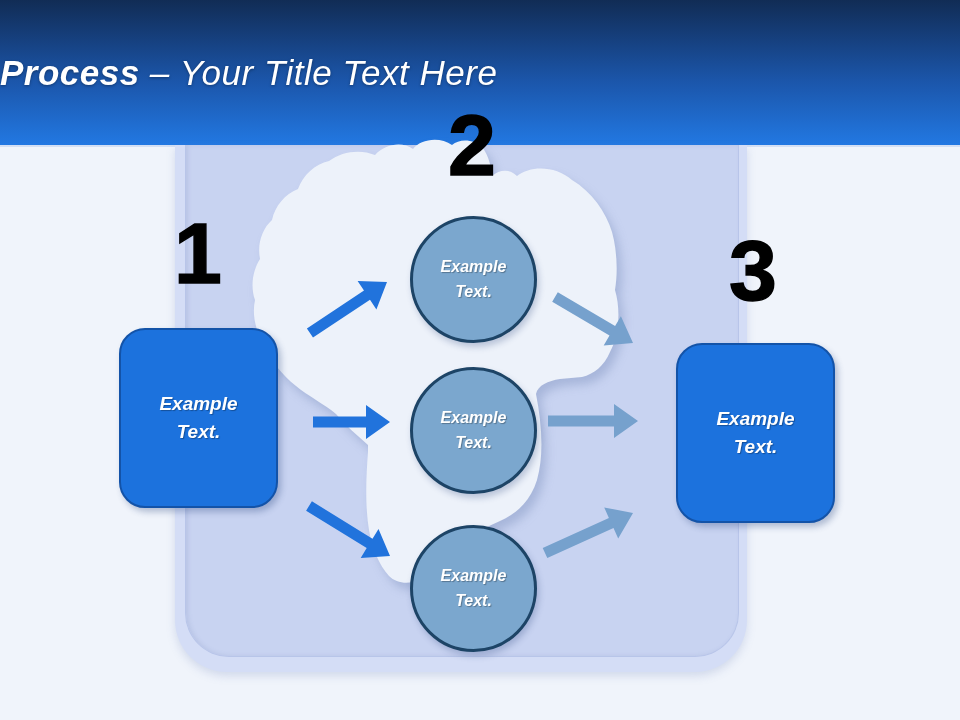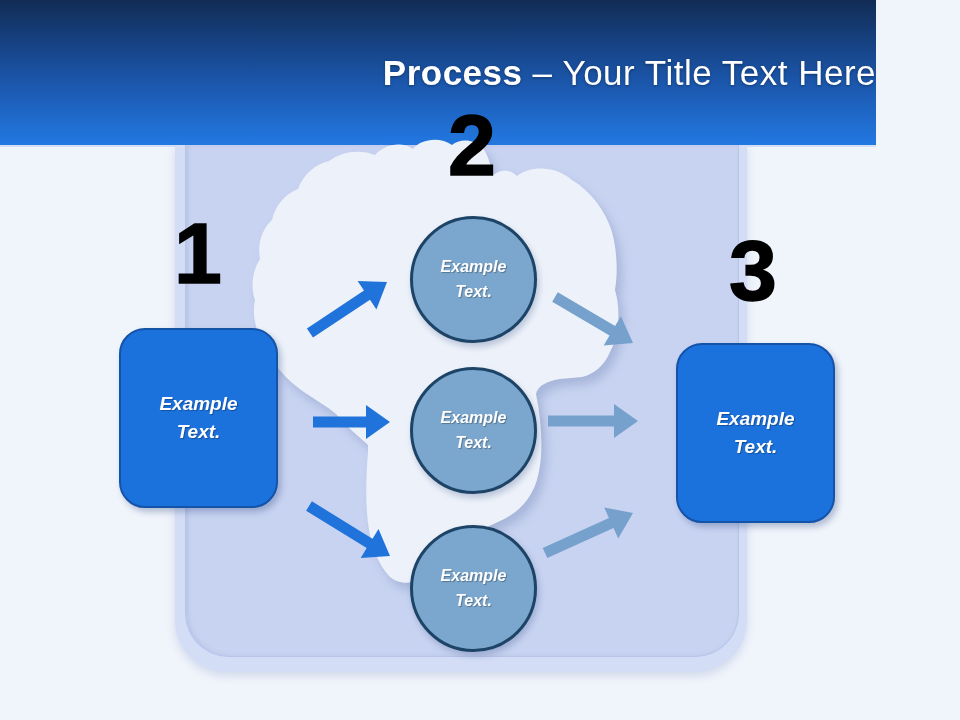--- a/index.html
+++ b/index.html
@@ -3,25 +3,26 @@
 <meta charset="utf-8">
 <style>
   html,body{margin:0;padding:0;background:#e8ecf5;}
   .slide{
     position:relative;width:960px;height:720px;overflow:hidden;
     background:#f0f4fb;
     font-family:"Liberation Sans", sans-serif;
   }
   
   .title-bar{
-    position:absolute;left:0;top:0;width:876px;height:145px;
+    position:absolute;left:0;top:0;width:960px;height:145px;
     background:linear-gradient(180deg,#112c55 0%,#1b55a9 55%,#2278e2 100%);
     border-bottom:2px solid #d3dff4;
-    display:flex;align-items:center;justify-content:flex-end;
+    display:flex;align-items:center;justify-content:flex-start;
     z-index:1;
+    font-style:italic;
   }
   .slide-title{
     color:#ffffff;font-size:35px;letter-spacing:.5px;
     text-shadow:0 1px 3px rgba(0,0,0,.35);
     white-space:nowrap;
   }
   .slide-title .emph{font-weight:700;}
   .slide-title .dash{font-weight:400;margin:0 10px;}
   .slide-title .rest{font-weight:400;}
   

